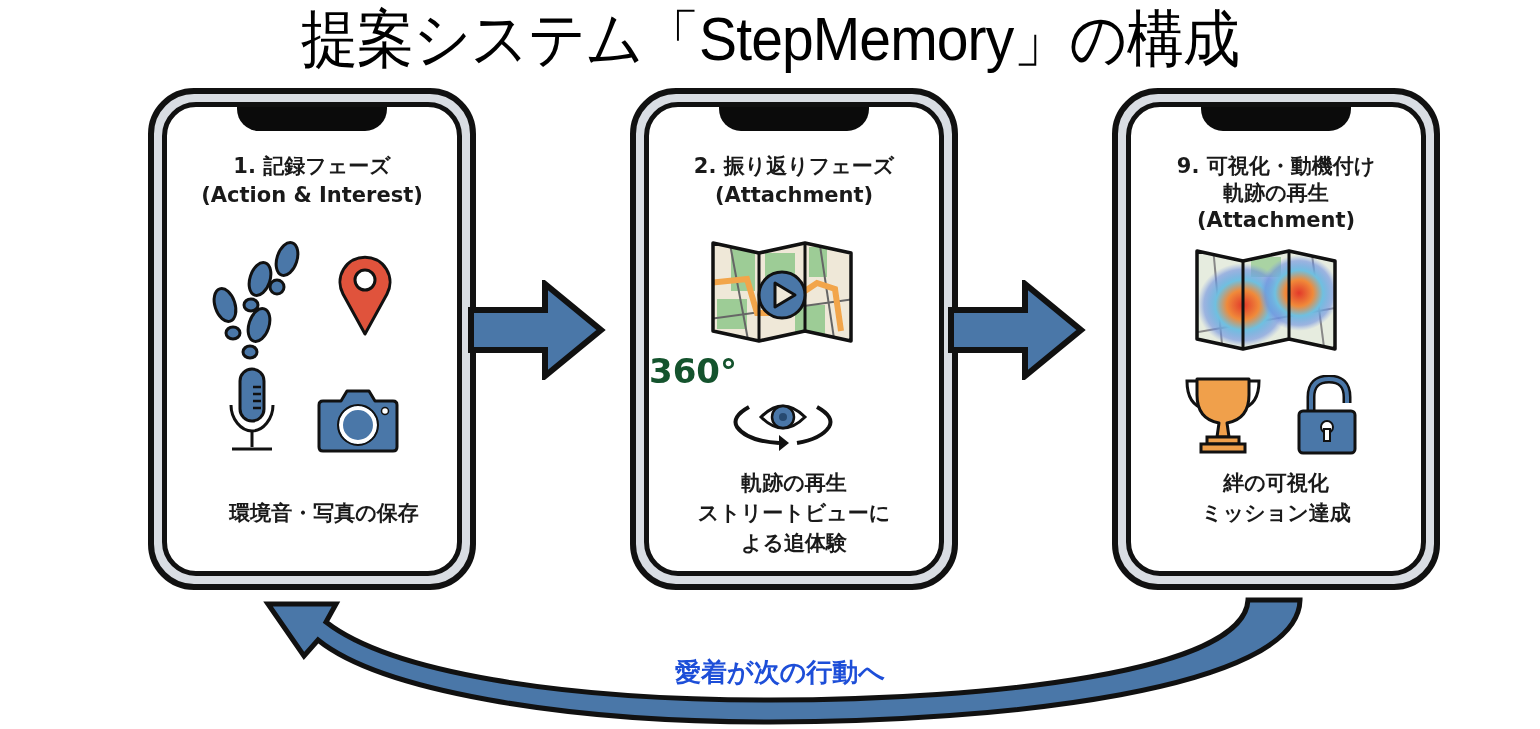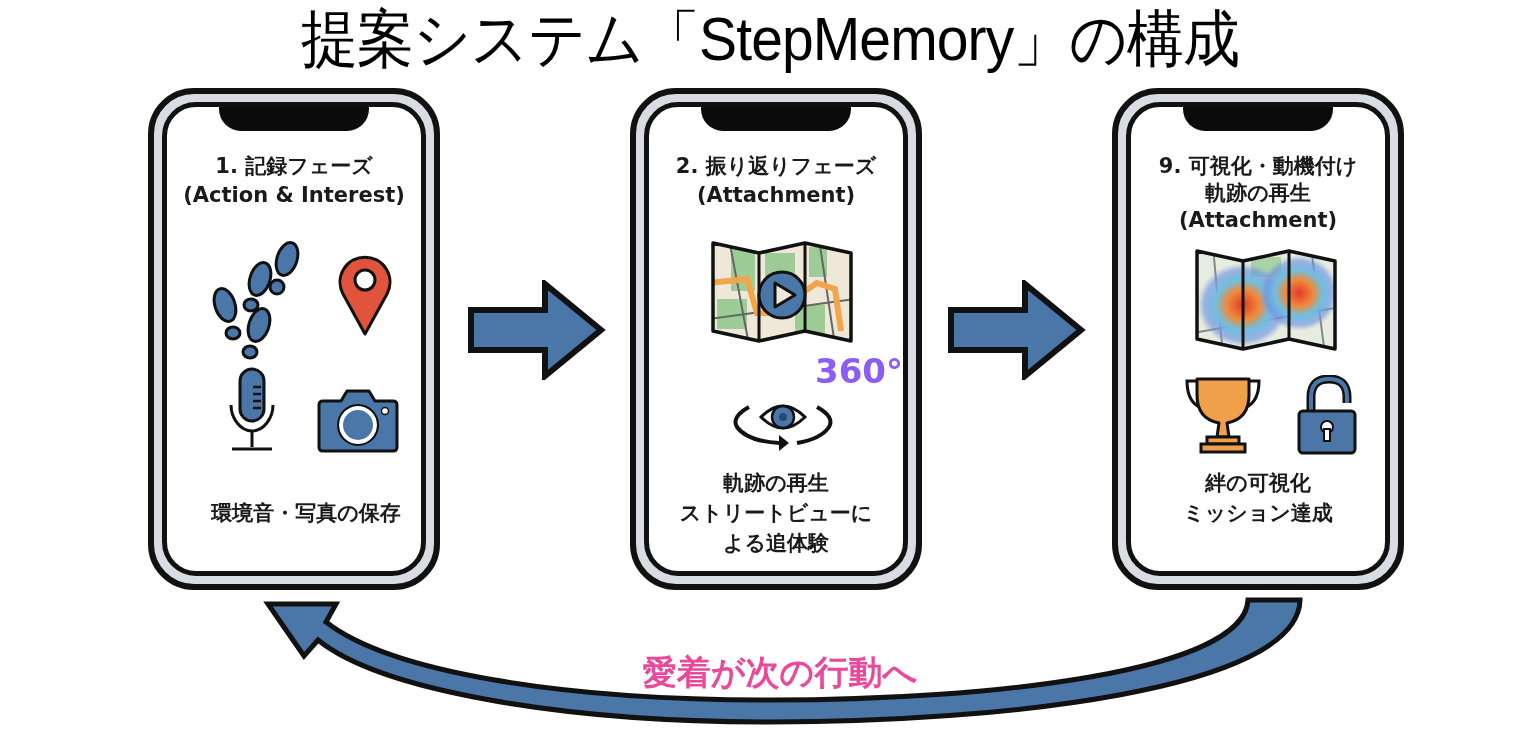--- a/index.html
+++ b/index.html
@@ -9,21 +9,21 @@
     font-family:"DejaVu Sans", "Liberation Sans", sans-serif;
     color:#1a1a1a;
   }
   .title {
     position:absolute; left:0; top:2px; width:1540px; text-align:center;
     font-family:"Liberation Sans", "DejaVu Sans", sans-serif;
     font-size:62px; line-height:74px; color:#000; letter-spacing:-1px;
     transform:scaleX(0.92); transform-origin:50% 50%;
   }
   .phone {
-    position:absolute; top:88px; width:292px; height:502px;
+    position:absolute; top:88px; width:328px; height:502px;
     box-sizing:border-box;
     border:6px solid #111; border-radius:46px;
     background:#d9dde3;
   }
   .phone .screen {
     position:absolute; left:8px; top:8px; right:8px; bottom:8px;
     border:5px solid #111; border-radius:34px; background:#fff;
     overflow:hidden;
   }
   .phone .notch {
@@ -37,25 +37,25 @@
   }
   .desc {
     position:absolute; left:0; right:0; text-align:center;
     font-weight:bold; font-size:21px; line-height:29px; color:#1a1a1a;
   }
   .icon { position:absolute; }
   .arrow { position:absolute; }
   .loop { position:absolute; left:0; top:0; }
   .loop-label {
     position:absolute; left:640px; top:655px; width:280px; text-align:center;
-    font-weight:bold; font-size:34px; line-height:34px; color:#ec4899;
+    font-weight:bold; font-size:26px; line-height:34px; color:#1d4ed8;
   }
   .deg {
-    position:absolute; left:0; right:0; text-align:right;
-    font-weight:bold; font-size:34px; line-height:38px; color:#8b5cf6;
+    position:absolute; left:0; right:0; text-align:left;
+    font-weight:bold; font-size:34px; line-height:38px; color:#14532d;
   }
 </style>
 </head>
 <body>
 
 <div class="title">提案システム「StepMemory」の構成</div>
 
 <div class="phone" style="left:148px;">
   <div class="screen">
     <div class="notch"></div>

